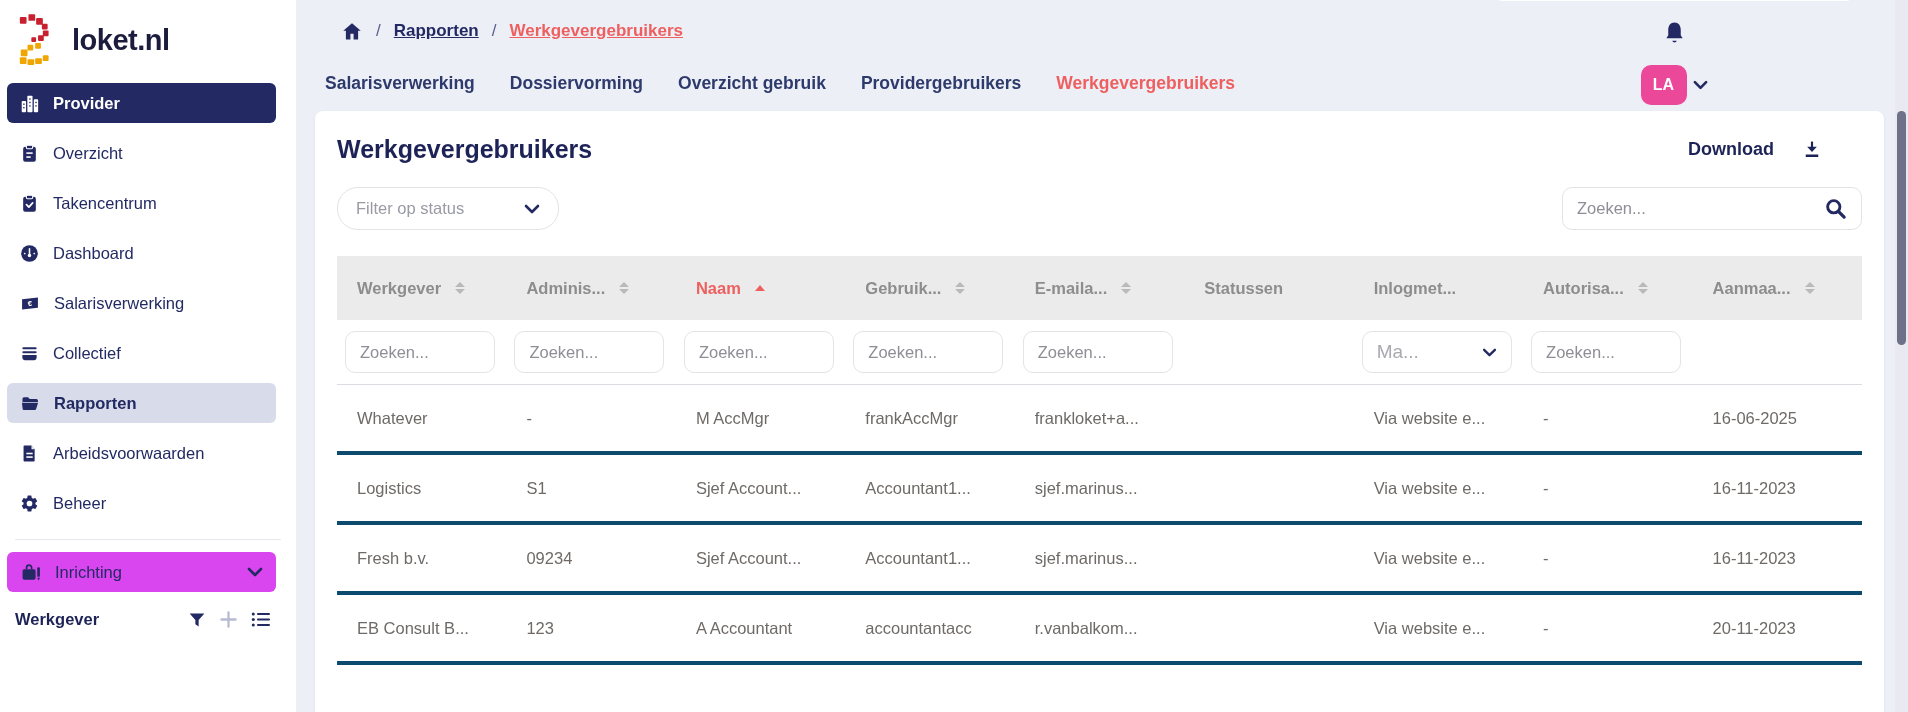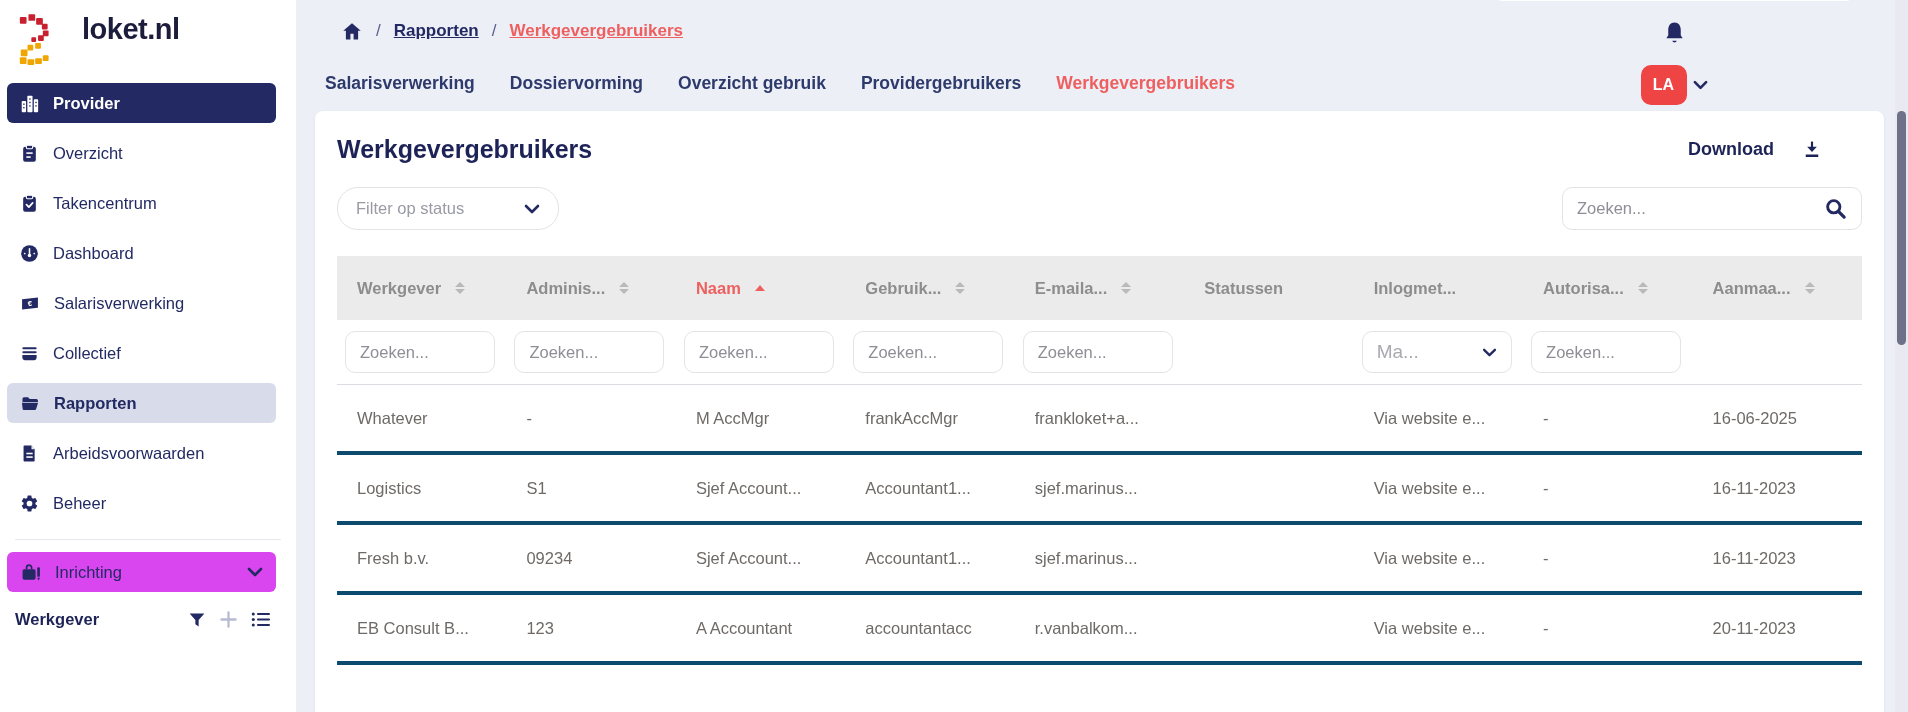--- a/index.html
+++ b/index.html
@@ -7,21 +7,21 @@
   body {
     display:flex;
     background:#edeff7;
     font-family:"Liberation Sans","DejaVu Sans",sans-serif;
     color:#232a63;
   }
   svg { display:block; flex-shrink:0; }
 
   
   .sidebar { width:296px; min-width:296px; background:#ffffff; height:712px; position:relative; z-index:2; }
-  .logo-row { display:flex; align-items:flex-start; gap:20px; padding:13px 0 8px 16px; }
+  .logo-row { display:flex; align-items:center; gap:10px; padding:13px 0 8px 16px; }
   .logo-text { font-size:29px; font-weight:bold; color:#1c1c3c; letter-spacing:-0.5px; }
   .menu { padding:8px 20px 0 7px; }
   .menu-item {
     height:40px; display:flex; align-items:center; gap:14px;
     padding:0 13px; border-radius:6px; margin-bottom:10px;
     font-size:16.5px; color:#232a63; cursor:pointer;
   }
   .menu-item.active { background:#232a63; color:#ffffff; font-weight:bold; }
   .menu-item.selected { background:#d8dbe9; font-weight:bold; }
   .side-divider { border-top:1px solid #e7e7ee; margin:16px 15px 0 15px; }
@@ -36,21 +36,21 @@
   .topbar { height:60px; display:flex; align-items:center; padding:2px 54px 0 45px; }
   .breadcrumb { display:flex; align-items:center; gap:13px; font-size:17px; }
   .crumb-sep { color:#5a628e; font-size:17px; }
   .crumb-link { color:#232a63; font-weight:bold; text-decoration:underline; cursor:pointer; }
   .crumb-current { color:#ee5f5f; font-weight:bold; text-decoration:underline; cursor:pointer; }
   .top-right { margin-left:auto; display:flex; align-items:center; gap:19px;flex-direction:column; }
   .global-search { width:360px; height:44px; background:#fff; border-radius:8px; display:flex; align-items:center; padding:0 15px; }
   .global-search input { border:none; outline:none; flex:1; font-size:17px; color:#555; font-family:inherit; background:transparent; }
   .global-search input::placeholder { color:#8e8e99; }
   .avatar-wrap { display:flex; align-items:center; gap:6px; cursor:pointer; }
-  .avatar { width:46px; height:40px; border-radius:10px; background:#ef4444; color:#fff; font-weight:bold; font-size:16px; display:flex; align-items:center; justify-content:center; }
+  .avatar { width:46px; height:40px; border-radius:10px; background:#ec4899; color:#fff; font-weight:bold; font-size:16px; display:flex; align-items:center; justify-content:center; }
 
   .tabs { display:flex; align-items:center; gap:35px; height:46px; padding-left:29px; }
   .tab { font-size:17.5px; font-weight:bold; color:#2d3a6b; cursor:pointer; white-space:nowrap; }
   .tab.active { color:#ee5f5f; }
 
   .card {
     margin:5px 24px 0 19px; background:#ffffff; border-radius:8px 8px 0 0;
     box-shadow:0 1px 3px rgba(40,45,90,.07); padding:24px 22px 0 22px; flex:1;
   }
   .card-header { display:flex; align-items:center; padding-right:40px; }

